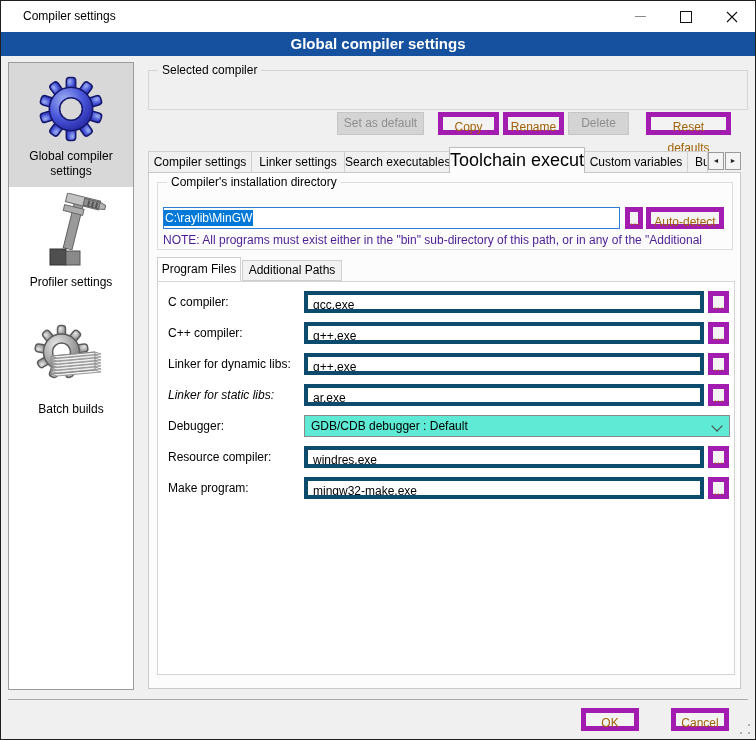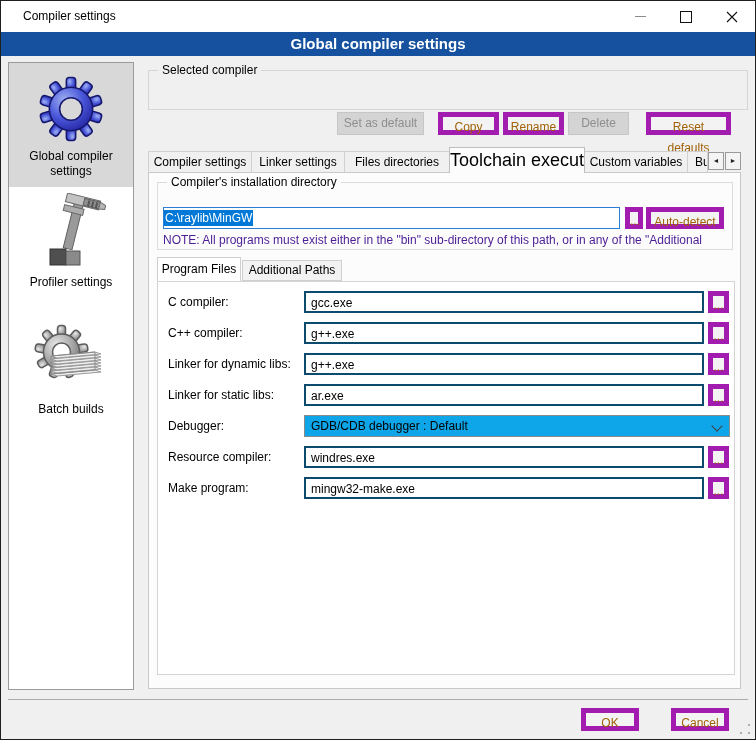--- a/index.html
+++ b/index.html
@@ -17,21 +17,21 @@
   .sb-item .iconbox{display:flex;align-items:center;justify-content:center;}
   .sb-label{font-size:12px;color:#000;line-height:15px;padding:2px 2px 8px;}
   
   .groupbox{position:absolute;border:1px solid #D5D5D5;box-sizing:border-box;}
   .gb-label{position:absolute;top:-8px;left:9px;background:#F0F0F0;padding:0 4px;font-size:12px;color:#000;}
   .gb-label.on-white{background:#FCFCFC;}
   
   .combo{position:absolute;box-sizing:border-box;border:1px solid #8a8a8a;background:#fff;height:22px;font-size:12px;}
   .combo .val{position:absolute;left:6px;top:0;line-height:20px;white-space:nowrap;}
   .chev{position:absolute;right:8px;top:6px;width:7px;height:7px;border-right:1.5px solid #444;border-bottom:1.5px solid #444;transform:rotate(45deg);}
-  .combo.gray{background:#0ea5e9;}
+  .combo.gray{background:#5eead4;}
   
   .btn{position:absolute;box-sizing:border-box;height:23px;background:#F3F3F3;border:5px solid #a21caf;
        font-size:12px;text-align:center;line-height:21px;color:#a16207;}
   .btn.disabled{background:#D4D4D4;border:1px solid #C6C6C6;color:#8e8e8e;}
   .mini{line-height:18px;}
   
   .tab{position:absolute;box-sizing:border-box;top:150px;height:22px;background:#F0F0F0;border:1px solid #D0D0D0;
        font-size:12px;text-align:center;line-height:20px;white-space:nowrap;overflow:hidden;}
   .tab.active{top:146px;height:26px;background:#FCFCFC;border:1px solid #BDBDBD;border-bottom:none;z-index:3;font-size:18px;}
   .tabarrow{position:absolute;top:151px;width:16px;height:18px;box-sizing:border-box;background:#F4F4F4;border:1px solid #9a9a9a;
@@ -40,21 +40,21 @@
   .panel{position:absolute;left:147px;top:171px;width:593px;height:517px;background:#FCFCFC;border:1px solid #C9C9C9;box-sizing:border-box;z-index:1;}
   
   .dirfield{position:absolute;box-sizing:border-box;border:1px solid #2D7DD2;background:#fff;height:22px;font-size:12px;line-height:20px;overflow:hidden;white-space:nowrap;}
   .dirfield .sel{background:#0078D7;color:#fff;padding:1px 1px;}
   .note{position:absolute;font-size:12px;color:#4c1d95;white-space:nowrap;overflow:hidden;}
   
   .subtab{position:absolute;box-sizing:border-box;background:#F2F2F2;border:1px solid #CFCFCF;font-size:12px;text-align:center;white-space:nowrap;overflow:hidden;}
   .subtab.active{background:#FFFFFF;border-bottom:none;z-index:3;}
   .subpanel{position:absolute;left:8px;top:108px;width:578px;height:394px;background:#FFFFFF;border:1px solid #D4D4D4;box-sizing:border-box;z-index:2;}
   .frow-label{position:absolute;left:10px;font-size:12px;color:#000;line-height:22px;}
-  .finput{position:absolute;left:146px;width:400px;height:22px;box-sizing:border-box;border:2px solid #0c4a6e;background:#fff;font-size:12px;line-height:20px;padding-left:5px;white-space:nowrap;overflow:hidden;}
+  .finput{position:absolute;left:146px;width:400px;height:22px;box-sizing:border-box;border:4px solid #0c4a6e;background:#fff;font-size:12px;line-height:20px;padding-left:5px;white-space:nowrap;overflow:hidden;}
   .fbrowse{position:absolute;left:550px;width:21px;height:22px;}
   .sep{position:absolute;left:7px;top:698px;width:740px;height:1px;background:#ABABAB;}
   .grip{position:absolute;right:5px;bottom:5px;width:2px;height:2px;background:#AFAFAF;
         box-shadow:-8px 8px #AFAFAF,0 8px #AFAFAF,-8px 0 #AFAFAF,0 0 #AFAFAF, -16px 8px #AFAFAF, 0 -8px #AFAFAF;}
 </style>
 </head>
 <body>
 
 <div class="window">
 
@@ -173,21 +173,21 @@
   </div>
 
   <div class="btn disabled" style="left:336px;top:111px;width:87px;">Set as default</div>
   <div class="btn" style="left:437px;top:111px;width:61px;">Copy</div>
   <div class="btn" style="left:502px;top:111px;width:61px;">Rename</div>
   <div class="btn disabled" style="left:567px;top:111px;width:61px;">Delete</div>
   <div class="btn" style="left:645px;top:111px;width:85px;">Reset defaults</div>
 
   <div class="tab" style="left:147px;width:104px;">Compiler settings</div>
   <div class="tab" style="left:250px;width:94px;">Linker settings</div>
-  <div class="tab" style="left:343px;width:106px;">Files directories</div>
+  <div class="tab" style="left:343px;width:106px;">Search executables</div>
   <div class="tab active" style="left:448px;width:136px;line-height:24px;">Toolchain executables</div>
   <div class="tab" style="left:583px;width:104px;">Custom variables</div>
   <div class="tab" style="left:686px;width:21px;text-align:left;padding-left:7px;">Build</div>
   <div class="tabarrow" style="left:707px;">◄</div>
   <div class="tabarrow" style="left:724px;">►</div>
 
   <div class="panel">
 
     <div class="groupbox" style="left:8px;top:9px;width:576px;height:68px;border-color:#DCDCDC;">
       <span class="gb-label on-white">Compiler's installation directory</span>
@@ -209,21 +209,21 @@
       <div class="btn mini fbrowse" style="top:9px;">...</div>
 
       <div class="frow-label" style="top:40px;">C++ compiler:</div>
       <div class="finput" style="top:40px;">g++.exe</div>
       <div class="btn mini fbrowse" style="top:40px;">...</div>
 
       <div class="frow-label" style="top:71px;">Linker for dynamic libs:</div>
       <div class="finput" style="top:71px;">g++.exe</div>
       <div class="btn mini fbrowse" style="top:71px;">...</div>
 
-      <div class="frow-label" style="top:102px;">Linker for static libs:</div>
+      <div class="frow-label" style="top:102px;font-style:italic;">Linker for static libs:</div>
       <div class="finput" style="top:102px;">ar.exe</div>
       <div class="btn mini fbrowse" style="top:102px;">...</div>
 
       <div class="frow-label" style="top:133px;">Debugger:</div>
       <div class="combo gray" style="left:146px;top:133px;width:426px;">
         <span class="val">GDB/CDB debugger : Default</span>
         <span class="chev"></span>
       </div>
 
       <div class="frow-label" style="top:164px;">Resource compiler:</div>

